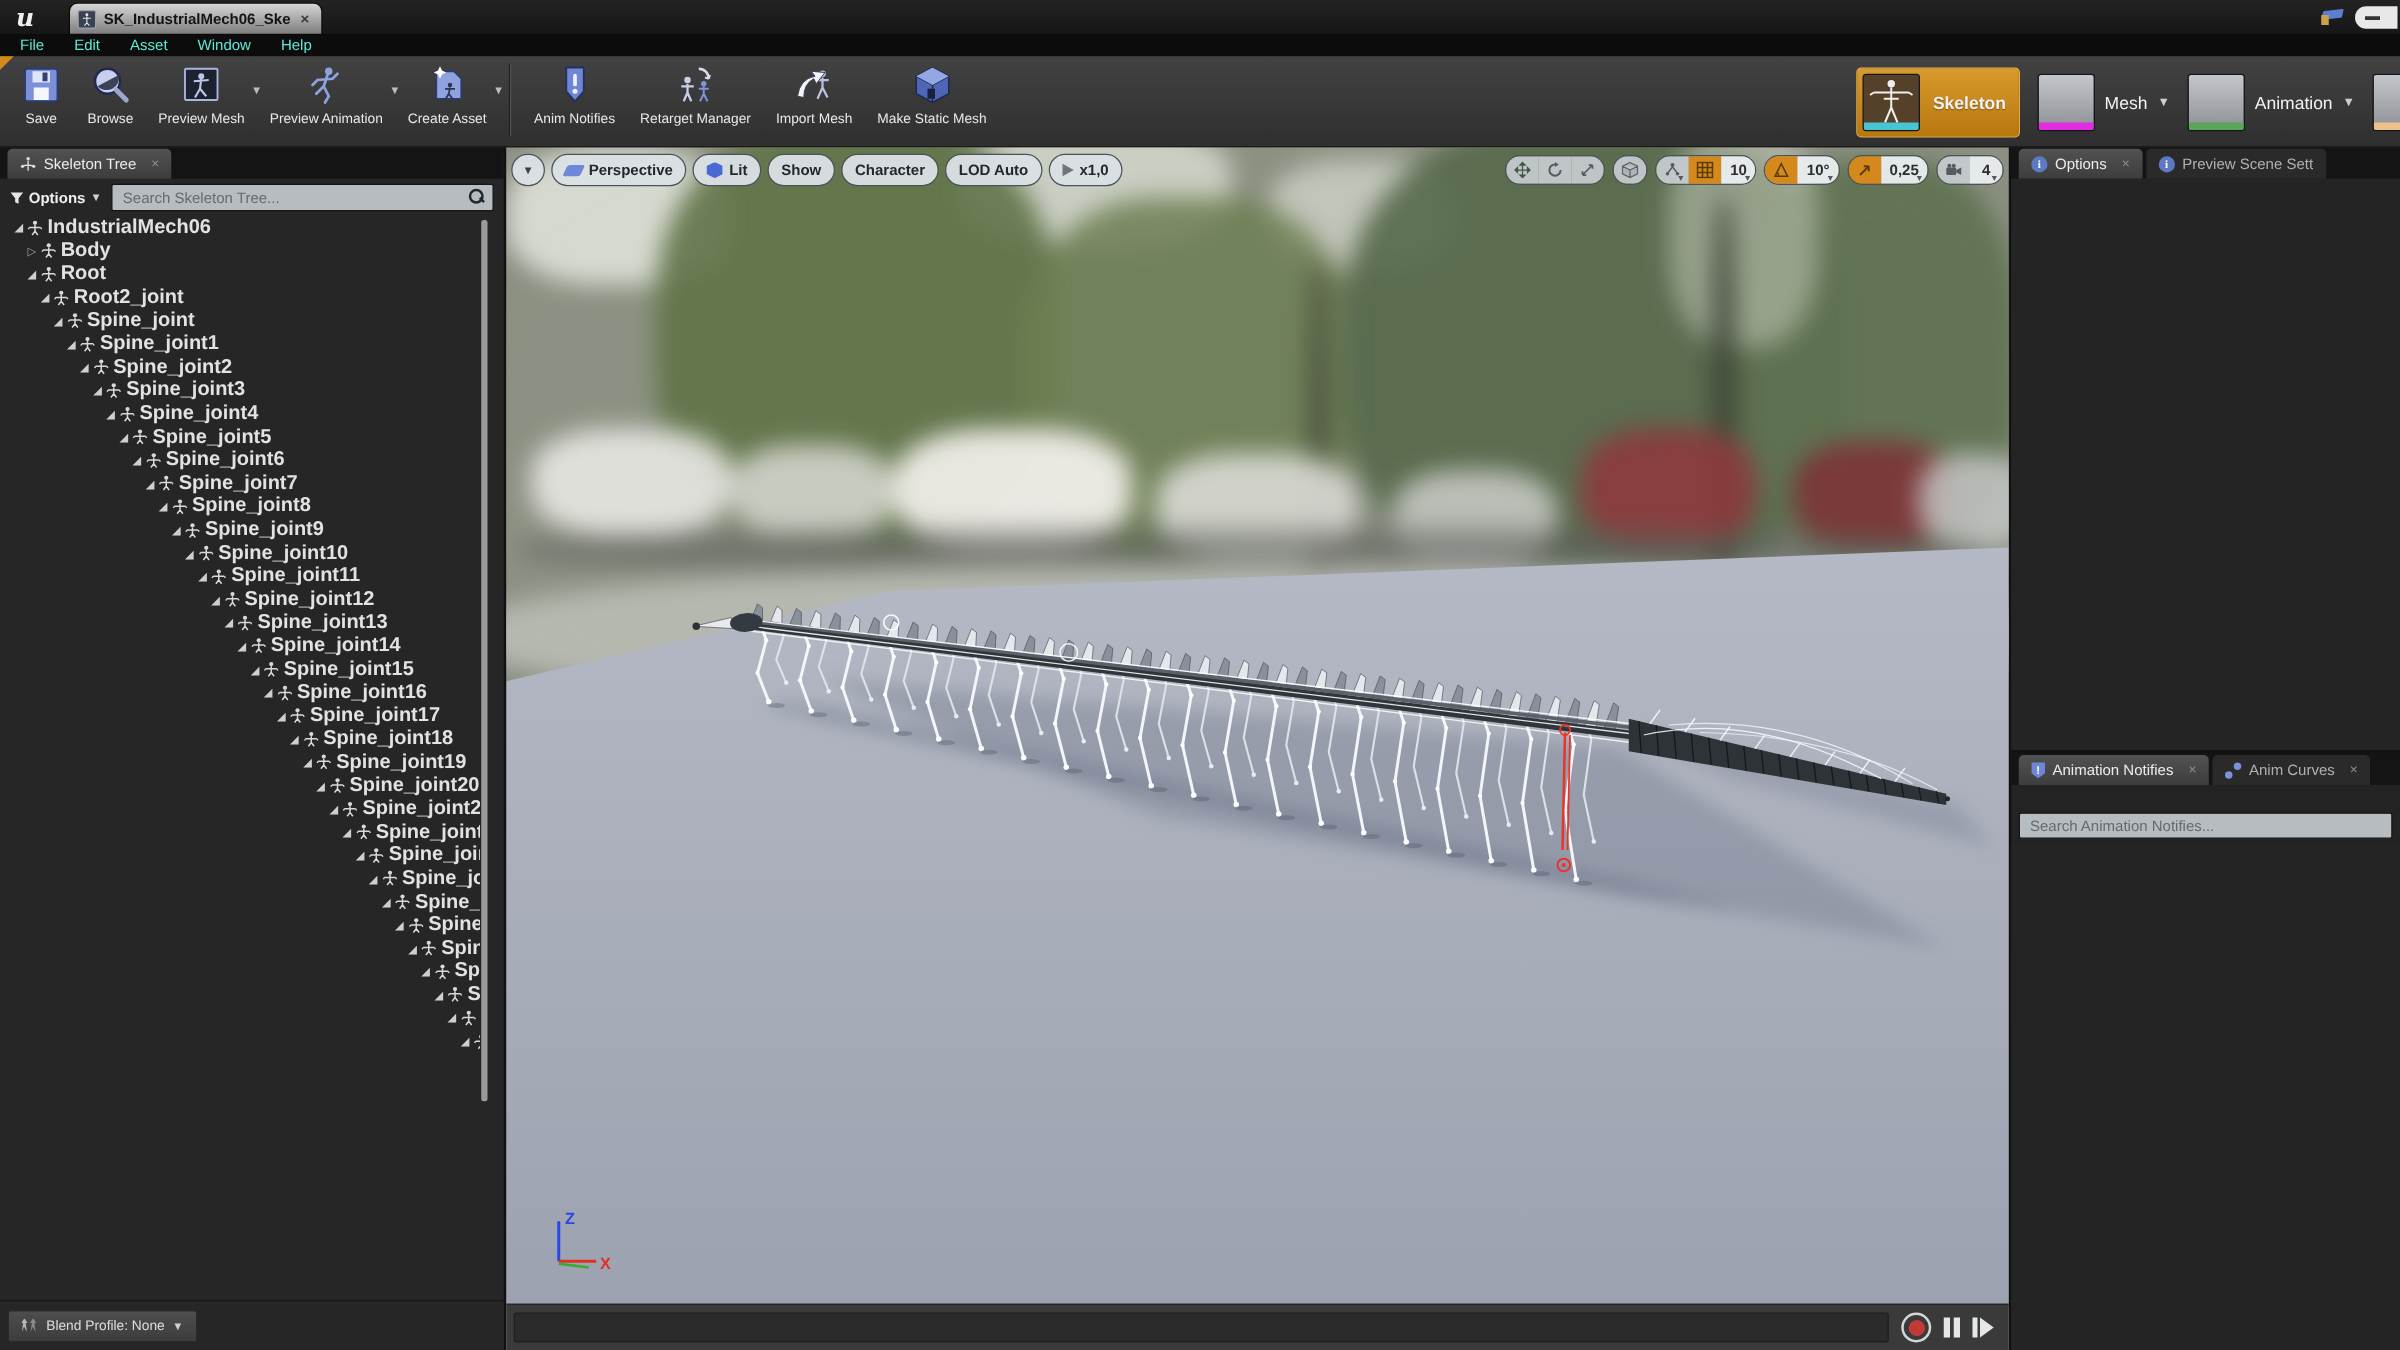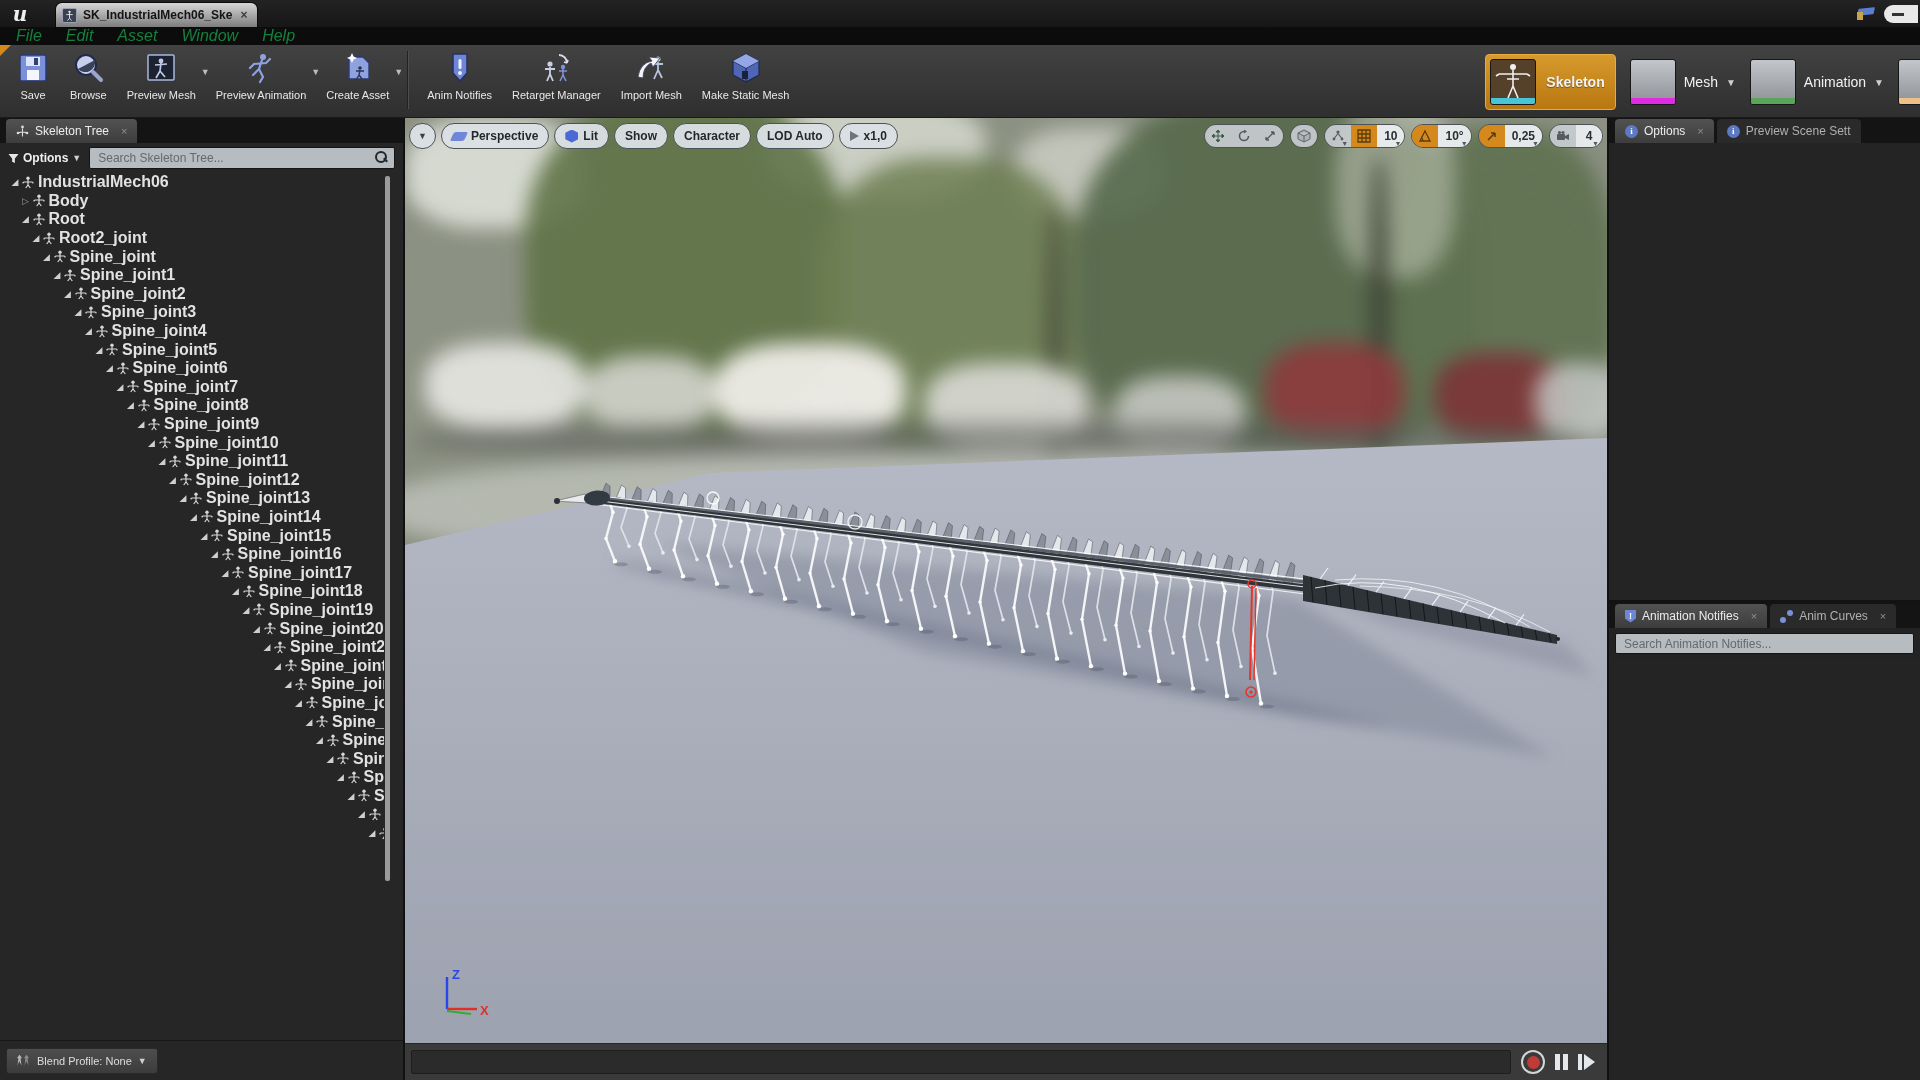--- a/index.html
+++ b/index.html
@@ -20,21 +20,21 @@
   .titlebar-right { position:absolute; right:0; top:0; height:27px; display:flex; align-items:center; gap:8px; padding-right:2px; }
   .cap-icon { width:20px; height:12px; position:relative; }
   .cap-icon::before { content:""; position:absolute; left:2px; top:0; width:16px; height:7px; background:#5b7fd0;
     transform:skewX(-18deg) rotate(-6deg); border-radius:1px; }
   .cap-icon::after { content:""; position:absolute; left:1px; top:4px; width:6px; height:8px; background:#caa24a; }
   .win-btn { width:34px; height:18px; background:#e8e8e8; border-radius:9px 0 0 9px; position:relative; }
   .win-btn::before { content:""; position:absolute; left:8px; top:8px; width:12px; height:3px; background:#333; }
 
   
   #menubar { height:18px; background:#0c0c0c; display:flex; align-items:center; padding-left:4px; }
-  .menu-item { color:#15803d; font-size:16px; padding:0 12px; cursor:default;font-style:italic; }
+  .menu-item { color:#5eead4; font-size:12px; padding:0 12px; cursor:default; }
 
   
   #toolbar { position:relative; height:73px; background:linear-gradient(#424242,#2f2f2f); border-bottom:1px solid #1a1a1a; display:flex; }
   .toolbar-corner { position:absolute; left:0; top:0; width:0; height:0;
     border-top:11px solid #d5891c; border-right:11px solid transparent; }
   #toolbar-items { display:flex; align-items:flex-start; padding-left:6px; }
   .tb-btn { position:relative; display:flex; flex-direction:column; align-items:center; justify-content:flex-start;
     padding:6px 10px 4px; min-width:52px; color:#e8e8e8; }
   .tb-btn svg { width:34px; height:34px; }
   .tb-label { font-size:11px; margin-top:4px; white-space:nowrap; }
@@ -127,21 +127,21 @@
   .step-btn { display:flex; align-items:center; gap:2px; }
   .step-btn i { width:4px; height:16px; background:#e4e8ea; }
   .step-btn b { width:0; height:0; border-left:11px solid #e4e8ea; border-top:8px solid transparent; border-bottom:8px solid transparent; }
 
   
   #right-panel { width:313px; background:#232323; border-left:2px solid #111; display:flex; flex-direction:column; }
   .rp-body { background:#242424; }
   .rp-divider { height:3px; background:#121212; }
   .rp-search { padding:5px 6px 4px; }
   .rp-search input { width:100%; height:21px; background:#b6bcc0; border:1px solid #151515; border-radius:2px;
-    padding:0 8px; font-size:12px; color:#3a4044; font-family:"Liberation Sans",sans-serif; }
+    padding:0 8px; font-size:12px; color:#3a4044; font-family:"Liberation Sans",sans-serif;margin-top:17px; }
   .rp-search input::placeholder { color:#646a6e; }
   .icon-info { width:13px; height:13px; border-radius:50%; background:#5d79c4; color:#fff; font-size:9px; font-weight:bold;
     display:flex; align-items:center; justify-content:center; font-family:"Liberation Serif",serif; }
   .icon-notify { width:11px; height:13px; background:#6f86d6; clip-path:polygon(0 0,100% 0,100% 70%,50% 100%,0 70%);
     color:#fff; font-size:9px; font-weight:bold; display:flex; align-items:center; justify-content:center; }
   .icon-curve { width:13px; height:13px; position:relative; }
   .icon-curve::before,.icon-curve::after { content:""; position:absolute; width:6px; height:6px; border-radius:50%; background:#7b90d8; }
   .icon-curve::before { left:0; bottom:0; } .icon-curve::after { right:0; top:0; }
   .tree-tab-icon { width:13px; height:13px; }
 </style>

